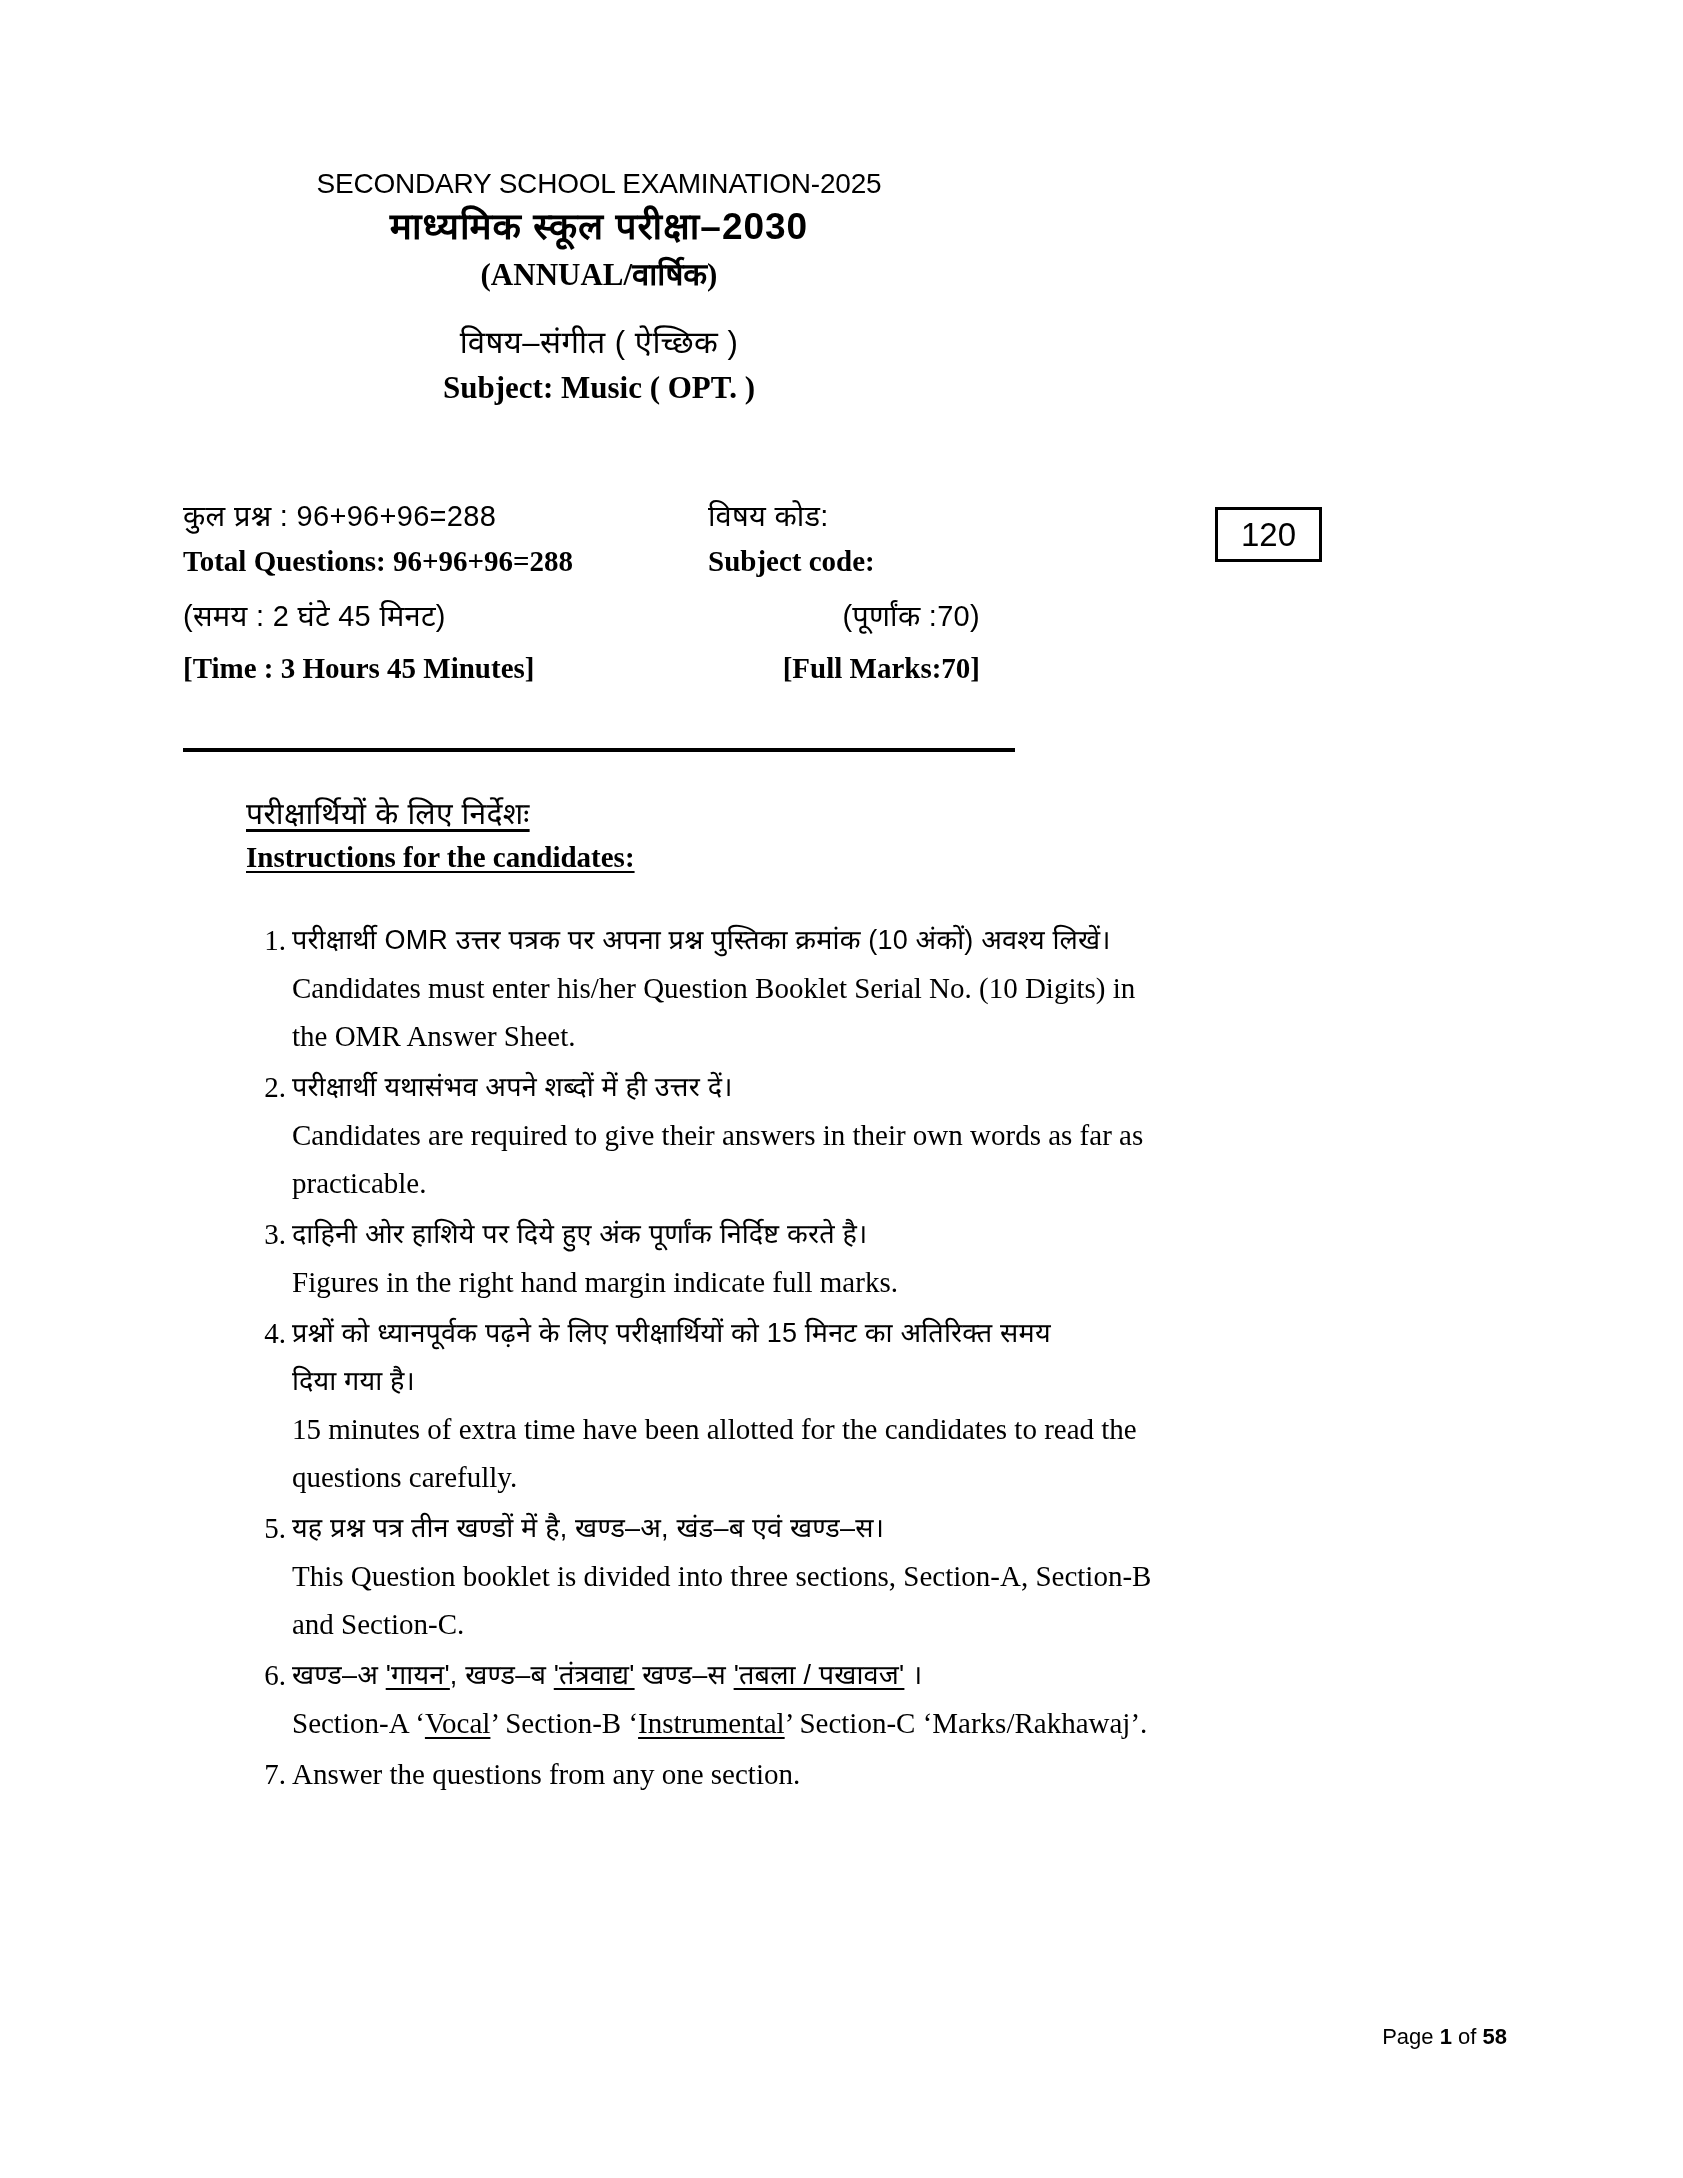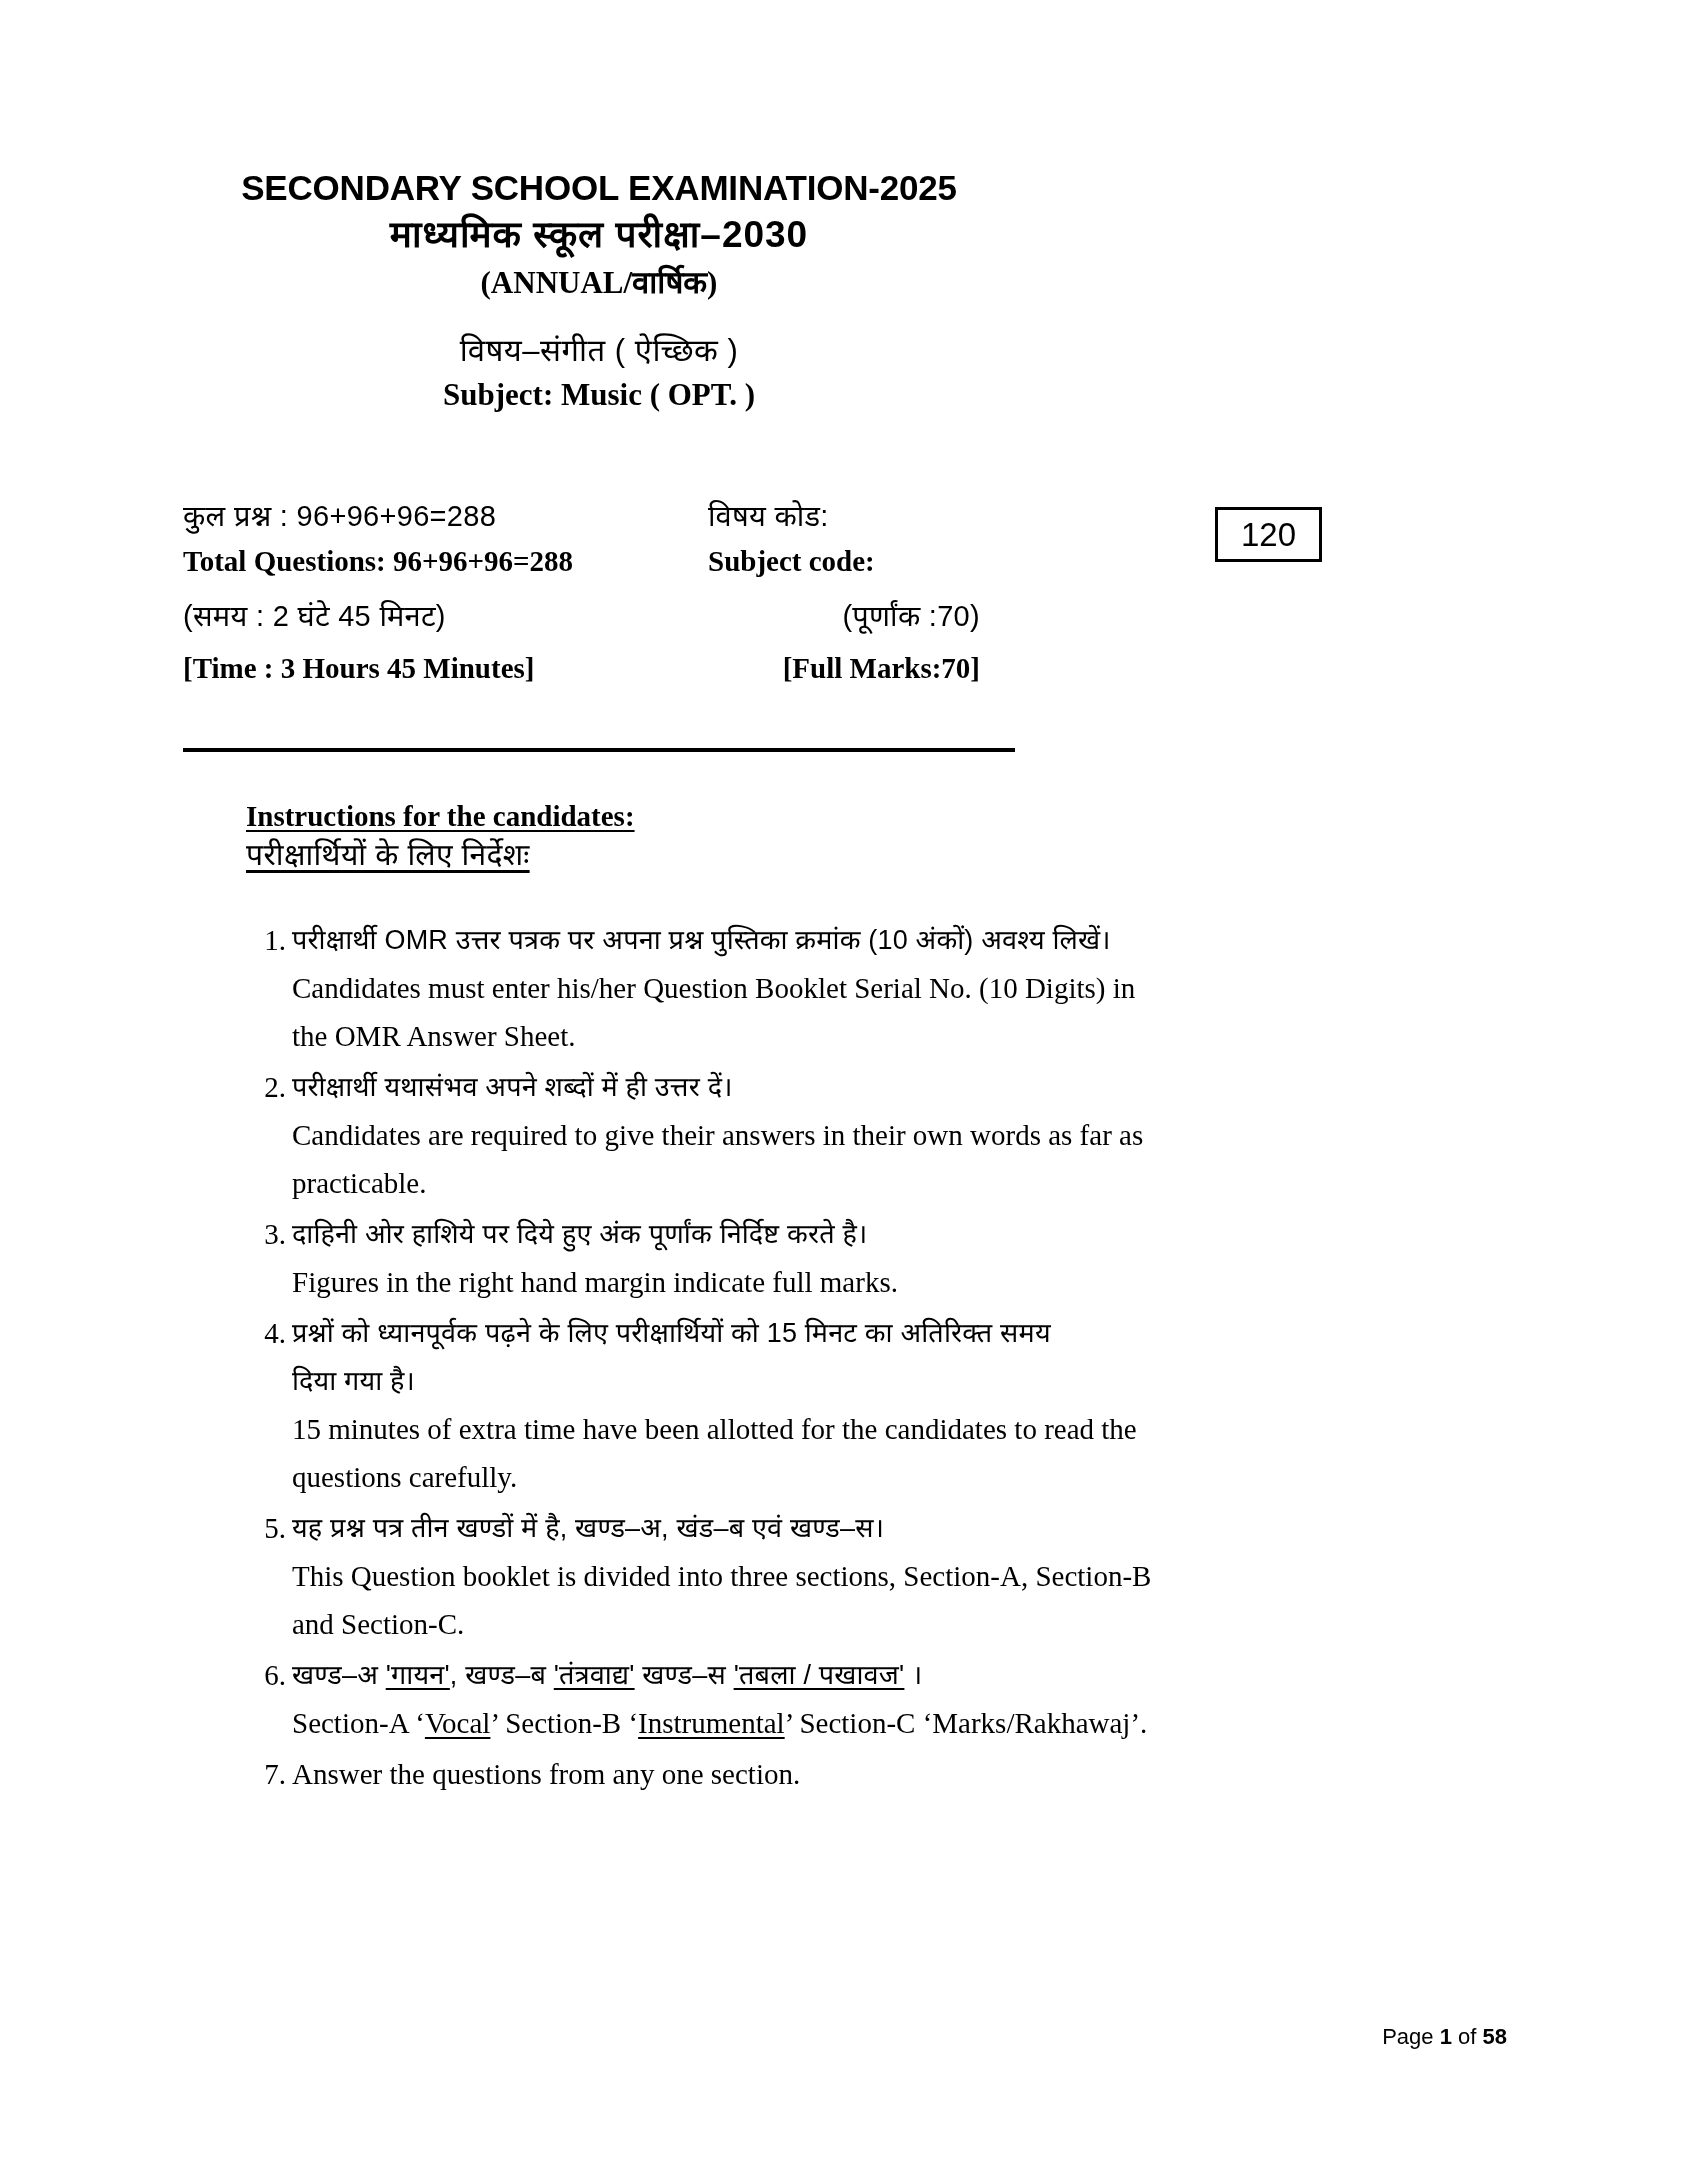--- a/index.html
+++ b/index.html
@@ -28,22 +28,22 @@
   .header {
     position: absolute;
     left: 183px;
     top: 168px;
     width: 832px;
     text-align: center;
   }
 
   .title-en {
     font-family: "Liberation Sans", "DejaVu Sans", sans-serif;
-    font-weight: bold;
-    font-size: 35px;
+    font-weight: normal;
+    font-size: 28px;
     letter-spacing: -0.2px;
     line-height: 1.12;
     white-space: nowrap;
   }
 
   .title-hi {
     font-family: "Liberation Sans", "DejaVu Sans", sans-serif;
     font-weight: bold;
     font-size: 37px;
     line-height: 1.3;
@@ -254,22 +254,22 @@
 
   </div>
 
   <div class="code-box">
     <span>120</span>
   </div>
 
   <div class="rule"></div>
 
   <div class="instr-head">
+    <div><span class="instr-head-hi">परीक्षार्थियों के लिए निर्देशः</span></div>
     <div><span class="instr-head-en">Instructions for the candidates:</span></div>
-    <div><span class="instr-head-hi">परीक्षार्थियों के लिए निर्देशः</span></div>
   </div>
 
   <div class="instr-list">
 
     <div class="instr-item">
       <div class="instr-num">1.</div>
       <div class="ln-hi">परीक्षार्थी OMR उत्तर पत्रक पर अपना प्रश्न पुस्तिका क्रमांक (10 अंकों) अवश्य लिखें।</div>
       <div class="ln-en">Candidates must enter his/her Question Booklet Serial No. (10 Digits) in</div>
       <div class="ln-en">the OMR Answer Sheet.</div>
     </div>

